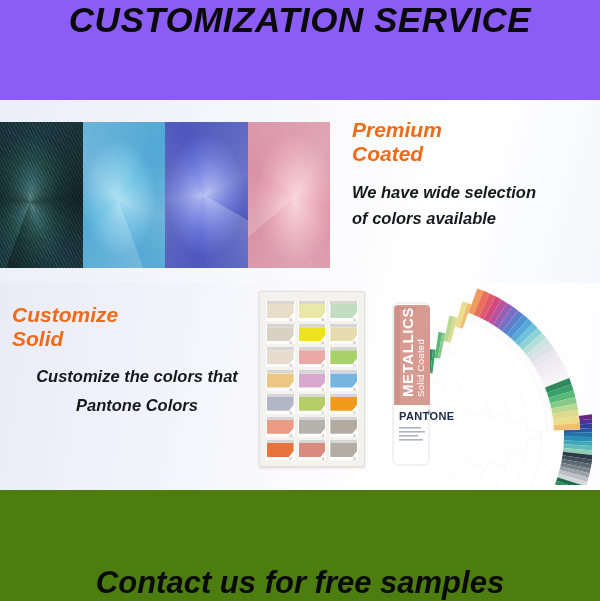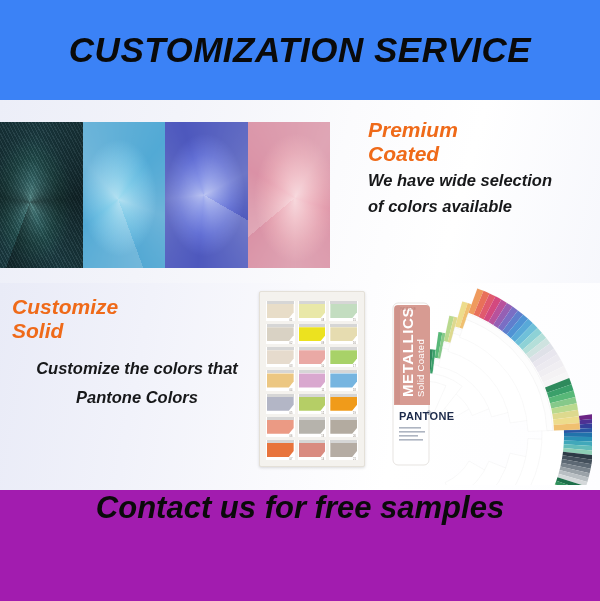--- a/index.html
+++ b/index.html
@@ -7,22 +7,22 @@
   body {
     font-family:"Liberation Sans", sans-serif;
     background:#ffffff;
     overflow:hidden;
     position:relative;
   }
 
   
   .header {
     height:100px;
-    display:flex; align-items:center; justify-content:center;
-    background:#3b82f6;
+    display:flex; align-items:flex-start; justify-content:center;
+    background:#8b5cf6;
   }
   .header-title {
     font-size:35px;
     font-weight:bold;
     font-style:italic;
     letter-spacing:0.5px;
     color:#0a0a0a;
     white-space:nowrap;
   }
 
@@ -85,40 +85,41 @@
   }
   .fab-pink::after{
     content:""; position:absolute; inset:0;
     background:
       conic-gradient(from 230deg at 57% 52%, rgba(255,255,255,.42), rgba(170,105,125,.28) 20%, rgba(255,255,255,.38) 44%, rgba(170,105,125,.30) 66%, rgba(255,255,255,.34) 86%, rgba(170,105,125,.22) 100%);
     mix-blend-mode:soft-light;
   }
 
   .fabric-copy {
     position:absolute;
-    left:368px; top:18px; right:8px;
+    left:352px; top:18px; right:8px;
   }
   .copy-head {
     color:#ef6a19;
     font-size:21px; font-weight:bold; font-style:italic;
     line-height:1.16;
   }
   .copy-body {
+    margin-top:12px;
     color:#17181a;
     font-size:16.5px; font-weight:bold; font-style:italic;
     line-height:1.62;
   }
 
   
   .panel-colors {
     position:relative;
     height:207px;
     background:linear-gradient(100deg,#e9ebf7 0%,#f1f2fa 24%,#fafafd 48%,#ffffff 66%,#fdfdff 100%);
   }
-  .colors-copy { position:absolute; left:12px; top:12px; width:250px; }
+  .colors-copy { position:absolute; left:12px; top:20px; width:250px; }
   .colors-copy .copy-head { font-size:21px; }
   .colors-copy .copy-body { font-size:16.5px; line-height:1.78; margin-top:10px;text-align:center; }
 
   
   .swatch-card {
     position:absolute;
     left:259px; top:8px;
     width:106px; height:176px;
     background:#f4f2ee;
     border:1px solid #e4e0d8;
@@ -144,22 +145,22 @@
     font-size:2.6px; color:#8a8178; letter-spacing:.1px;
   }
 
   
   .fan-deck { position:absolute; left:378px; top:2px; width:214px; height:200px; }
   .fan-deck svg { width:100%; height:100%; display:block; }
 
   
   .footer {
     height:111px;
-    display:flex; align-items:flex-start; justify-content:center;
-    background:#a21caf;
+    display:flex; align-items:flex-end; justify-content:center;
+    background:#4d7c0f;
   }
   .footer-text {
     font-size:31px; font-weight:bold; font-style:italic;
     color:#0a0a0a; white-space:nowrap;
   }
 </style>
 </head>
 <body>
 
 <div class="header">

